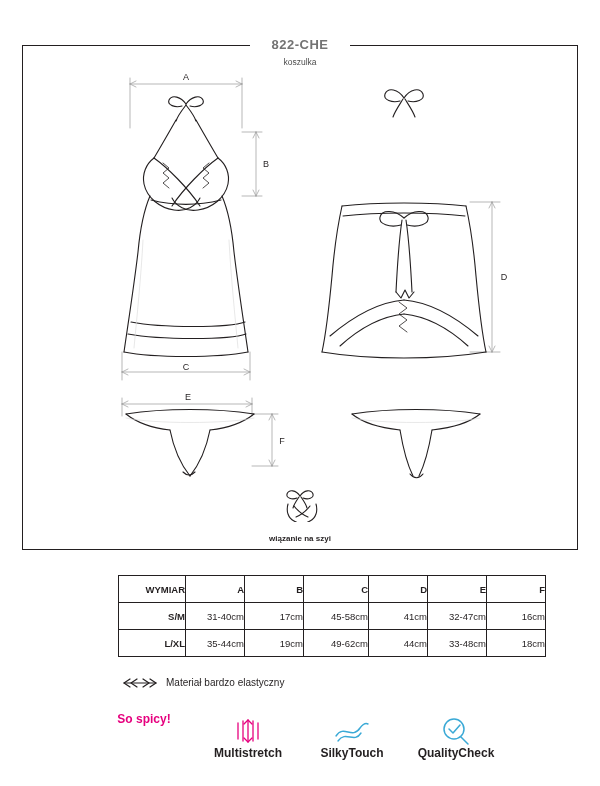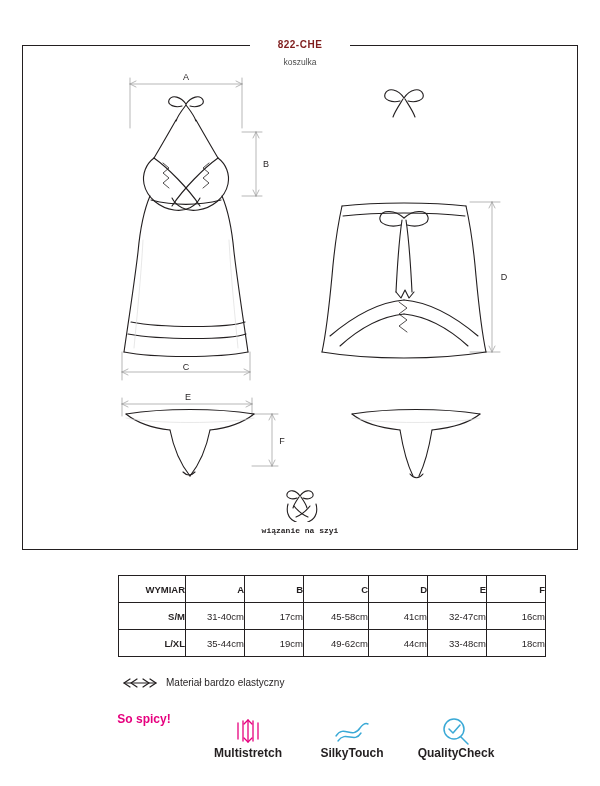--- a/index.html
+++ b/index.html
@@ -23,24 +23,24 @@
 
   
   .title-block {
     position: absolute;
     top: 36px;
     left: 0;
     width: 600px;
     text-align: center;
   }
   .title-block .code {
-    font-size: 10px;
+    font-size: 13px;
     font-weight: bold;
     letter-spacing: 0.5px;
-    color: #7f1d1d;
+    color: #737373;
     line-height: 18px;
   }
   .title-block .subtitle {
     font-size: 8.5px;
     color: #4c4c4c;
     line-height: 14px;
     margin-top: 1px;
   }
   
   .title-rule {
@@ -87,22 +87,21 @@
     position: absolute;
     left: 0;
     top: 488px;
     width: 600px;
     text-align: center;
   }
   .legend .legend-label {
     font-size: 8px;
     font-weight: bold;
     color: #231f20;
-    margin-top: 0;
-    font-family: Liberation Mono, monospace;
+    margin-top: 8px;
   }
 
   
   .size-table {
     position: absolute;
     left: 118px;
     top: 575px;
     border-collapse: collapse;
     font-size: 9.5px;
   }

